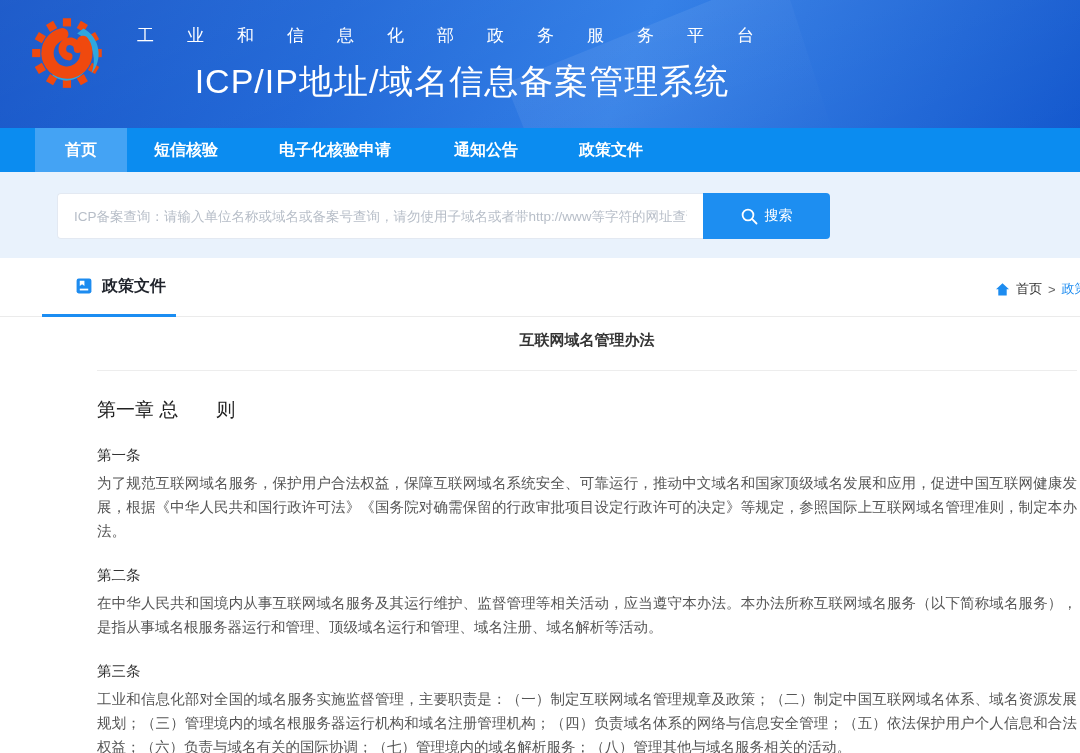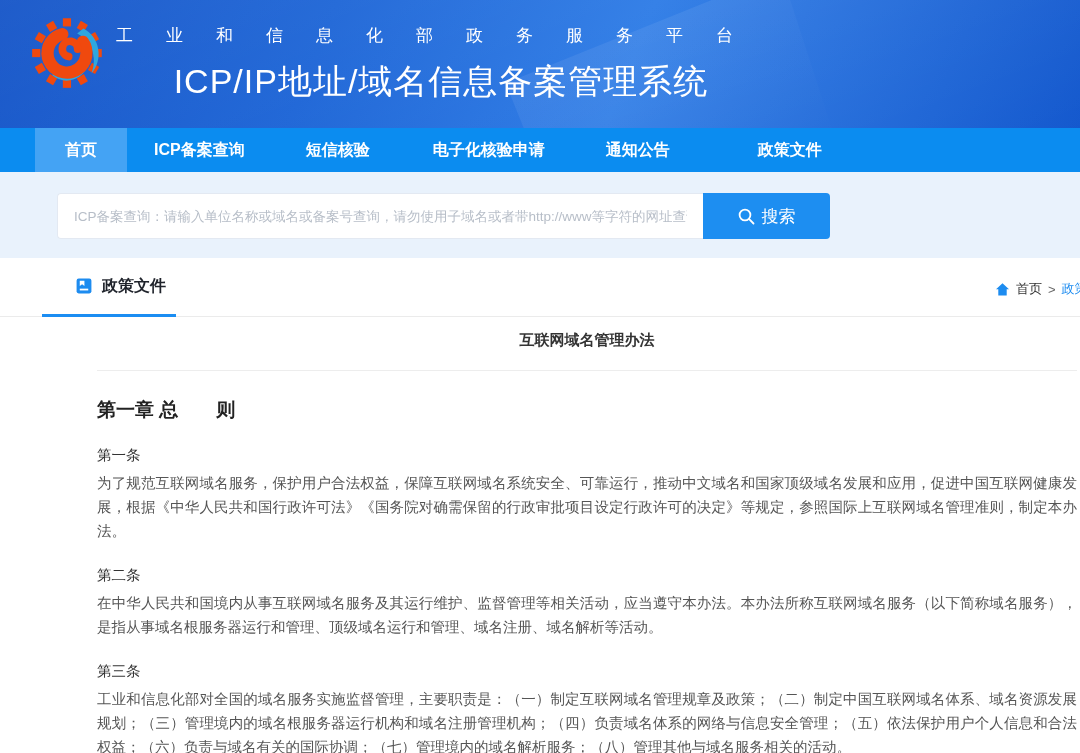--- a/index.html
+++ b/index.html
@@ -9,21 +9,21 @@
   
   .site-header { position:relative; height:128px; overflow:hidden;
     background:linear-gradient(112deg,#0d4fc6 0%,#1a63d6 30%,#2e7ce6 58%,#1257cd 100%); }
   .site-header::before { content:""; position:absolute; left:-120px; top:-220px;
     width:900px; height:520px; transform:rotate(-18deg);
     background:linear-gradient(180deg,rgba(255,255,255,0.10),rgba(255,255,255,0)); }
   .site-header::after { content:""; position:absolute; right:-60px; top:-40px;
     width:600px; height:300px; transform:rotate(-22deg);
     background:linear-gradient(180deg,rgba(255,255,255,0.07),rgba(255,255,255,0)); }
   .logo { position:absolute; left:32px; top:8px; width:74px; height:86px; z-index:2; }
-  .header-text { position:absolute; left:116px; top:24px; z-index:2; color:#fff; }
+  .header-text { position:absolute; left:137px; top:24px; z-index:2; color:#fff; }
   .platform-name { font-size:17px; letter-spacing:33px; white-space:nowrap; font-weight:400; }
   .site-title { margin-top:12px; font-size:34px; font-weight:500; letter-spacing:1px;text-align:center; }
 
   
   .main-nav { height:44px; background:#0b8cf0; }
   .main-nav ul { list-style:none; display:flex; height:44px; padding-left:35px; }
   .main-nav li { color:#fff; font-size:16px; font-weight:bold; line-height:44px;
     white-space:nowrap; cursor:pointer; }
   .main-nav li.active { background:#44a3f4; padding:0 30px; }
   .main-nav li:nth-child(2){ margin-left:27px; }
@@ -34,21 +34,21 @@
   .main-nav li:nth-child(7){ margin-left:67px; }
 
   
   .search-section { position:relative; height:86px; background:#e9f2fc; }
   .search-bar { position:absolute; left:57px; top:21px; display:flex; }
   .search-input { width:646px; height:46px; border:1px solid #e3e9f2; border-right:none;
     border-radius:4px 0 0 4px; padding:0 16px; font-size:13.5px; color:#333;
     background:#fff; outline:none; }
   .search-input::placeholder { color:#b7bec8; }
   .search-button { width:127px; height:46px; background:#1d8ef1; color:#fff; border:none;
-    border-radius:0 4px 4px 0; font-size:17px; cursor:pointer;
+    border-radius:0 4px 4px 0; font-size:14px; cursor:pointer;
     display:flex; align-items:center; justify-content:center; gap:7px; }
   .scope-group { position:absolute; left:845px; top:225px; display:flex;
     align-items:center; white-space:nowrap; }
   .radio-item { display:flex; align-items:center; margin-right:24px; cursor:pointer; }
   .radio { width:16px; height:16px; border-radius:50%; background:#edf0f5;
     border:1px solid #dde2ea; display:inline-block; position:relative; }
   .radio.checked { background:#1b8df2; border-color:#1b8df2; }
   .radio.checked::after { content:""; position:absolute; left:4.5px; top:4.5px;
     width:5.5px; height:5.5px; border-radius:50%; background:#fff; }
   .radio-label { margin-left:8px; font-size:14.5px; color:#3c4350; }
@@ -65,21 +65,21 @@
   .breadcrumb { position:absolute; left:995px; top:22px; display:flex; align-items:center;
     gap:6px; font-size:13px; color:#333; white-space:nowrap; }
   .breadcrumb .crumb-home { cursor:pointer; }
   .breadcrumb .sep { color:#666; }
   .breadcrumb .crumb-current { color:#1d8cf0; cursor:pointer; }
 
   
   .article { margin-left:97px; width:980px; color:#555; }
   .doc-title { text-align:center; font-size:15px; font-weight:bold; color:#333;
     padding:14px 0 20px; border-bottom:1px solid #ededed; }
-  .chapter { margin-top:26px; font-size:19px; font-weight:bold; color:#222; }
+  .chapter { margin-top:26px; font-size:19px; font-weight:normal; color:#222; }
   .law-item h3 { margin-top:23px; font-size:14.5px; font-weight:normal; color:#333; }
   .law-item p { margin-top:6px; font-size:14.5px; line-height:24px; color:#555;
     text-align:justify; }
 </style>
 </head>
 <body>
 
 <header class="site-header">
   <div class="logo">
     <svg viewBox="0 0 72 84" width="74" height="86">
@@ -105,21 +105,20 @@
   </div>
   <div class="header-text">
     <div class="platform-name">工业和信息化部政务服务平台</div>
     <div class="site-title">ICP/IP地址/域名信息备案管理系统</div>
   </div>
 </header>
 
 <nav class="main-nav">
   <ul>
     <li class="active">首页</li>
-    <li>ICP备案查询</li>
     <li>短信核验</li>
     <li>电子化核验申请</li>
     <li>通知公告</li>
     <li>政策文件</li>
   </ul>
 </nav>
 
 <section class="search-section">
   <div class="search-bar">
     <input class="search-input" type="text" value="" placeholder="ICP备案查询：请输入单位名称或域名或备案号查询，请勿使用子域名或者带http://www等字符的网址查询" style="">

